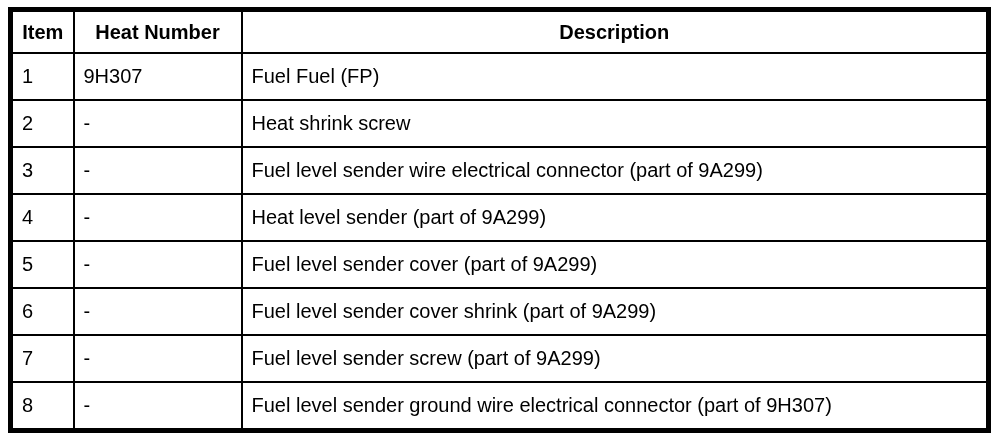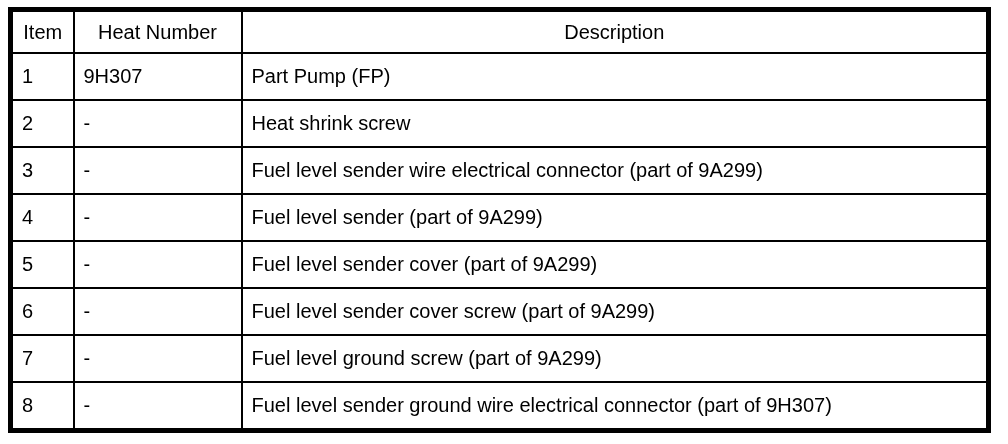--- a/index.html
+++ b/index.html
@@ -29,21 +29,21 @@
   table.parts th,
   table.parts td {
     border: 2px solid #000000;
     font-size: 20px;
     padding: 0 9px;
     overflow: hidden;
     white-space: nowrap;
     vertical-align: middle;
   }
   table.parts th {
-    font-weight: normal;
+    font-weight: bold;
     text-align: center;
     height: 40px;
   }
   table.parts td {
     text-align: left;
     height: 45px;
   }
   col.c-item { width: 63px; }
   col.c-part { width: 168px; }
   col.c-desc { width: 747px; }
@@ -62,51 +62,51 @@
       <tr>
         <th>Item</th>
         <th>Heat Number</th>
         <th>Description</th>
       </tr>
     </thead>
     <tbody>
       <tr>
         <td>1</td>
         <td>9H307</td>
-        <td>Part Pump (FP)</td>
+        <td>Fuel Fuel (FP)</td>
       </tr>
       <tr>
         <td>2</td>
         <td>-</td>
         <td>Heat shrink screw</td>
       </tr>
       <tr>
         <td>3</td>
         <td>-</td>
         <td>Fuel level sender wire electrical connector (part of 9A299)</td>
       </tr>
       <tr>
         <td>4</td>
         <td>-</td>
-        <td>Fuel level sender (part of 9A299)</td>
+        <td>Heat level sender (part of 9A299)</td>
       </tr>
       <tr>
         <td>5</td>
         <td>-</td>
         <td>Fuel level sender cover (part of 9A299)</td>
       </tr>
       <tr>
         <td>6</td>
         <td>-</td>
-        <td>Fuel level sender cover screw (part of 9A299)</td>
+        <td>Fuel level sender cover shrink (part of 9A299)</td>
       </tr>
       <tr>
         <td>7</td>
         <td>-</td>
-        <td>Fuel level ground screw (part of 9A299)</td>
+        <td>Fuel level sender screw (part of 9A299)</td>
       </tr>
       <tr>
         <td>8</td>
         <td>-</td>
         <td>Fuel level sender ground wire electrical connector (part of 9H307)</td>
       </tr>
     </tbody>
   </table>
 </div>
 

